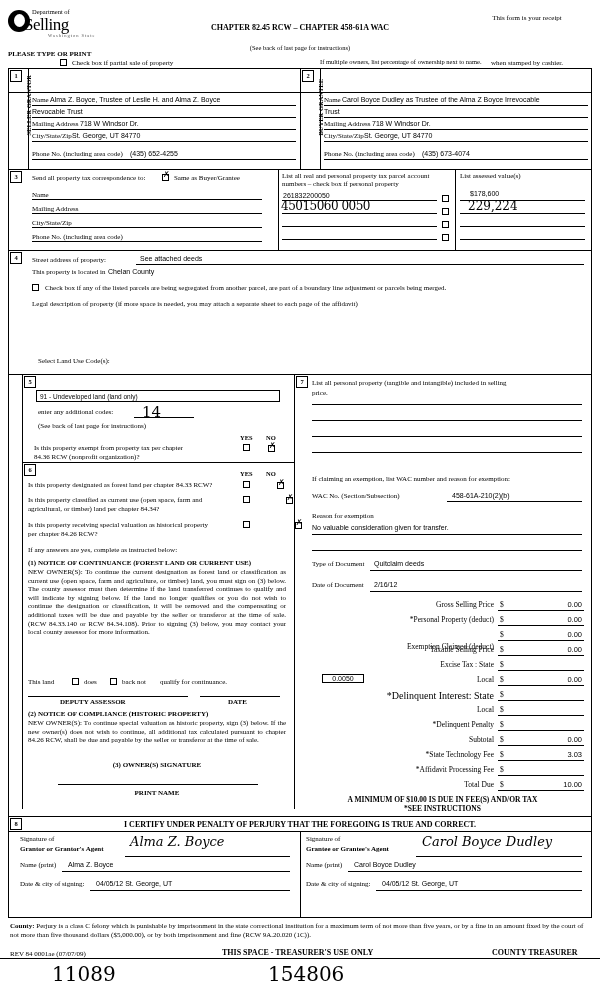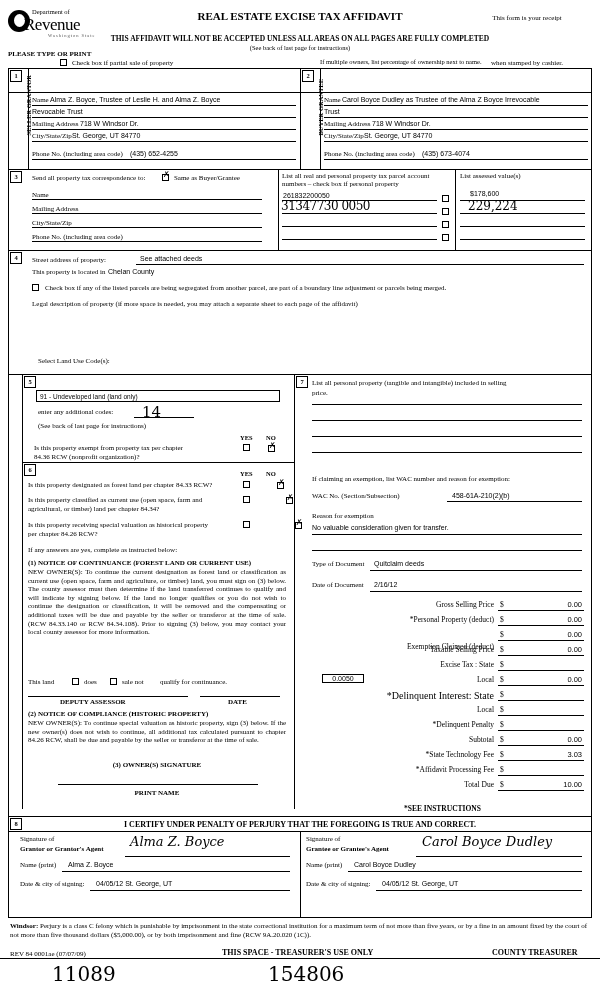--- a/index.html
+++ b/index.html
@@ -24,26 +24,25 @@
 </head>
 <body>
 
 <div class="page">
 
   
   <div class="box" style="left:8px;top:8px;width:120px;height:34px;">
     <div style="position:absolute;left:0;top:2px;width:22px;height:22px;border-radius:50%;background:#000;"></div>
     <div style="position:absolute;left:6px;top:6px;width:11px;height:13px;border-radius:50%;background:#fff;"></div>
     <div style="position:absolute;left:24px;top:0px;font-size:6.5px;">Department of</div>
-    <div style="position:absolute;left:16px;top:7px;font-size:17px;font-family:'Liberation Serif',serif;letter-spacing:-0.5px;">Revenue</div>
+    <div style="position:absolute;left:16px;top:7px;font-size:17px;font-family:'Liberation Serif',serif;letter-spacing:-0.5px;">Selling</div>
     <div style="position:absolute;left:40px;top:25px;font-size:4.5px;letter-spacing:1px;color:#555;">Washington State</div>
   </div>
 
-  <div class="box ctr bold" style="left:150px;top:10px;width:300px;font-size:11px;">REAL ESTATE EXCISE TAX AFFIDAVIT</div>
-  <div class="box ctr bold" style="left:20px;top:34px;width:560px;font-size:7.5px;">THIS AFFIDAVIT WILL NOT BE ACCEPTED UNLESS ALL AREAS ON ALL PAGES ARE FULLY COMPLETED</div>
+  <div class="box ctr bold" style="left:150px;top:23px;width:300px;font-size:8px;">CHAPTER 82.45 RCW – CHAPTER 458-61A WAC</div>
   <div class="box ctr" style="left:150px;top:44px;width:300px;font-size:6.5px;">(See back of last page for instructions)</div>
   <div class="box ctr" style="left:462px;top:14px;width:130px;font-size:7px;">This form is your receipt</div>
   <div class="box ctr" style="left:462px;top:23px;width:130px;font-size:7px;margin-top:36px;">when stamped by cashier.</div>
   <div class="box bold" style="left:8px;top:50px;font-size:7px;">PLEASE TYPE OR PRINT</div>
 
   
   <div class="box" style="left:60px;top:58px;">
     <span class="cb"></span>
     <span style="margin-left:3px;font-size:7px;">Check box if partial sale of property</span>
   </div>
@@ -117,21 +116,21 @@
   <div class="hline" style="left:32px;top:227px;width:230px;"></div>
   <div class="box lbl" style="left:32px;top:233px;">Phone No. (including area code)</div>
   <div class="hline" style="left:32px;top:241px;width:230px;"></div>
 
   
   <div class="vline" style="left:278px;top:169px;height:81px;"></div>
   <div class="vline" style="left:455px;top:169px;height:81px;"></div>
   <div class="box lbl" style="left:282px;top:172px;width:172px;">List all real and personal property tax parcel account</div>
   <div class="box lbl" style="left:282px;top:180px;width:172px;">numbers – check box if personal property</div>
   <div class="box fld" style="left:283px;top:192px;">261832200050</div>
-  <div class="box hw" style="left:281px;top:199px;letter-spacing:-0.5px;">31347730 0050</div>
+  <div class="box hw" style="left:281px;top:199px;letter-spacing:-0.5px;">45015060 0050</div>
   <div class="hline" style="left:282px;top:200px;width:155px;"></div>
   <div class="hline" style="left:282px;top:213px;width:155px;"></div>
   <div class="hline" style="left:282px;top:226px;width:155px;"></div>
   <div class="hline" style="left:282px;top:239px;width:155px;"></div>
   <span class="cb box" style="left:442px;top:195px;"></span>
   <span class="cb box" style="left:442px;top:208px;"></span>
   <span class="cb box" style="left:442px;top:221px;"></span>
   <span class="cb box" style="left:442px;top:234px;"></span>
 
   <div class="box lbl" style="left:460px;top:172px;">List assessed value(s)</div>
@@ -201,21 +200,21 @@
   <span class="cb box cbx" style="left:268px;top:521px;"></span>
 
   <div class="box lbl" style="left:28px;top:546px;">If any answers are yes, complete as instructed below:</div>
   <div class="box lbl bold" style="left:28px;top:559px;">(1) NOTICE OF CONTINUANCE (FOREST LAND OR CURRENT USE)</div>
   <div class="box lbl" style="left:28px;top:568px;width:258px;line-height:8.6px;text-align:justify;">NEW OWNER(S): To continue the current designation as forest land or classification as current use (open space, farm and agriculture, or timber) land, you must sign on (3) below. The county assessor must then determine if the land transferred continues to qualify and will indicate by signing below. If the land no longer qualifies or you do not wish to continue the designation or classification, it will be removed and the compensating or additional taxes will be due and payable by the seller or transferor at the time of sale. (RCW 84.33.140 or RCW 84.34.108). Prior to signing (3) below, you may contact your local county assessor for more information.</div>
 
   <div class="box lbl" style="left:28px;top:678px;">This land</div>
   <span class="cb box" style="left:72px;top:678px;"></span>
   <div class="box lbl" style="left:84px;top:678px;">does</div>
   <span class="cb box" style="left:110px;top:678px;"></span>
-  <div class="box lbl" style="left:122px;top:678px;">sale not</div>
+  <div class="box lbl" style="left:122px;top:678px;">back not</div>
   <div class="box lbl" style="left:160px;top:678px;">qualify for continuance.</div>
 
   <div class="hline" style="left:28px;top:696px;width:160px;"></div>
   <div class="hline" style="left:200px;top:696px;width:80px;"></div>
   <div class="box lbl bold" style="left:60px;top:698px;">DEPUTY ASSESSOR</div>
   <div class="box lbl bold" style="left:228px;top:698px;">DATE</div>
 
   <div class="box lbl bold" style="left:28px;top:710px;">(2) NOTICE OF COMPLIANCE (HISTORIC PROPERTY)</div>
   <div class="box lbl" style="left:28px;top:719px;width:258px;line-height:8.6px;text-align:justify;">NEW OWNER(S): To continue special valuation as historic property, sign (3) below. If the new owner(s) does not wish to continue, all additional tax calculated pursuant to chapter 84.26 RCW, shall be due and payable by the seller or transferor at the time of sale.</div>
   <div class="box lbl bold ctr" style="left:28px;top:761px;width:258px;">(3) OWNER(S) SIGNATURE</div>
@@ -324,20 +323,21 @@
         <div style="position: absolute; left: 198px; top: 12px; width: 86px; height: 1px; background: rgb(0, 0, 0);"></div>
       </div>
       <div style="position: relative; height: 15px;">
         <div style="position: absolute; left: 66px; top: 2px; width: 128px; text-align: right; font-size: 7.5px;">Total Due</div>
         <div style="position: absolute; left: 200px; top: 2px; font-size: 7.5px;">$</div>
         <div style="position: absolute; left: 208px; top: 2px; width: 74px; text-align: right; font-size: 7.5px; font-family: &quot;Liberation Sans&quot;, sans-serif;">10.00</div>
         <div style="position: absolute; left: 198px; top: 12px; width: 86px; height: 1px; background: rgb(0, 0, 0);"></div>
       </div>
     </div>
 
+  <div class="box bold ctr" style="left:300px;top:795px;width:285px;font-size:7.5px;">A MINIMUM OF $10.00 IS DUE IN FEE(S) AND/OR TAX</div>
   <div class="box bold ctr" style="left:300px;top:804px;width:285px;font-size:7.5px;">*SEE INSTRUCTIONS</div>
 
   <div class="hline" style="left:9px;top:816px;width:583px;"></div>
 
   
   <div class="numbox" style="left:10px;top:818px;">8</div>
   <div class="box bold ctr" style="left:60px;top:820px;width:480px;font-size:8px;">I CERTIFY UNDER PENALTY OF PERJURY THAT THE FOREGOING IS TRUE AND CORRECT.</div>
   <div class="hline" style="left:9px;top:831px;width:583px;"></div>
   <div class="vline" style="left:300px;top:831px;height:87px;"></div>
 
@@ -358,21 +358,21 @@
   <div class="hline" style="left:416px;top:856px;width:166px;"></div>
   <div class="box lbl" style="left:306px;top:861px;">Name (print)</div>
   <div class="box fld" style="left:354px;top:861px;">Carol Boyce Dudley</div>
   <div class="hline" style="left:348px;top:871px;width:234px;"></div>
   <div class="box lbl" style="left:306px;top:880px;">Date &amp; city of signing:</div>
   <div class="box fld" style="left:382px;top:880px;">04/05/12  St. George, UT</div>
   <div class="hline" style="left:376px;top:890px;width:206px;"></div>
 
   
   <div class="box" style="left:10px;top:922px;width:580px;font-size:7px;line-height:9px;">
-    <span class="bold">Windsor:</span>
+    <span class="bold">County:</span>
     <span>Perjury is a class C felony which is punishable by imprisonment in the state correctional institution for a maximum term of not more than five years, or by a fine in an amount fixed by the court of not more than five thousand dollars ($5,000.00), or by both imprisonment and fine (RCW 9A.20.020 (1C)).</span>
   </div>
   <div class="box lbl" style="left:10px;top:950px;">REV 84 0001ae (07/07/09)</div>
   <div class="box bold" style="left:222px;top:948px;font-size:8px;">THIS SPACE - TREASURER'S USE ONLY</div>
   <div class="box bold" style="left:492px;top:948px;font-size:8px;">COUNTY TREASURER</div>
   <div class="hline" style="left:0px;top:958px;width:600px;"></div>
   <div class="box hw" style="left:52px;top:962px;font-size:20px;">11089</div>
   <div class="box hw" style="left:268px;top:962px;font-size:20px;">154806</div>
 
 </div>

